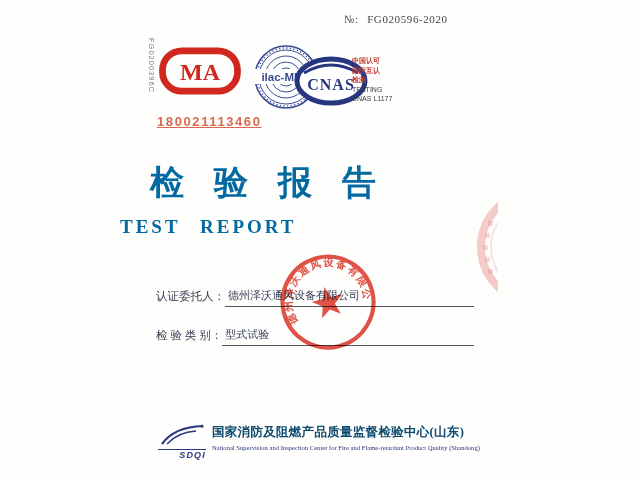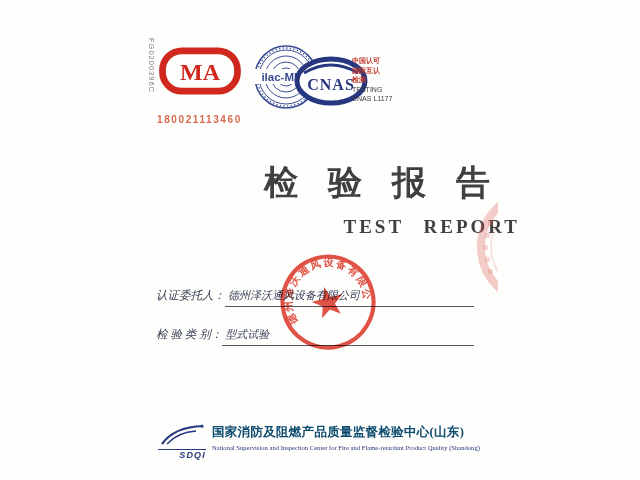--- a/index.html
+++ b/index.html
@@ -12,37 +12,37 @@
 
   .report-no{position:absolute;left:344px;top:13px;font-size:11px;color:#45454a;letter-spacing:.6px;}
   .side-code{
     position:absolute;left:147px;top:38px;height:85px;
     writing-mode:vertical-rl;font-size:7.5px;color:#7a7a7a;letter-spacing:1px;
     font-family:"Liberation Sans","DejaVu Sans",sans-serif;
   }
 
   
   .cma{position:absolute;left:157px;top:46px;width:88px;text-align:left;}
-  .cma-number{font-size:10px;color:#d96a50;letter-spacing:1.6px;margin-top:14px;font-family:"Liberation Sans",sans-serif;font-weight:bold;}
+  .cma-number{font-size:13px;color:#d96a50;letter-spacing:1.6px;margin-top:14px;font-family:"Liberation Sans",sans-serif;font-weight:bold;text-decoration:underline;}
   .ilac{position:absolute;left:251px;top:42px;}
   .cnas{position:absolute;left:294px;top:56px;}
   .cnas-text{position:absolute;left:352px;top:56px;width:46px;font-size:7px;line-height:9.6px;font-family:"Liberation Sans",sans-serif;}
   .cnas-text .zh{color:#c2392b;font-weight:bold;}
   .cnas-text .en{color:#3a3a3a;}
   .cal{position:absolute;left:388px;top:46px;width:86px;text-align:center;}
   .cal-caption{font-size:6.8px;color:#d0382a;margin-top:1px;white-space:nowrap;font-family:"Liberation Sans",sans-serif;}
 
   
-  .title-block{position:absolute;left:120px;top:160px;width:400px;text-align:right;color:#404040;}
+  .title-block{position:absolute;left:120px;top:160px;width:400px;text-align:left;color:#0369a1;}
   .title-zh{font-size:34px;font-weight:bold;letter-spacing:30px;padding-left:30px;white-space:nowrap;}
   .title-en{font-size:19px;font-weight:bold;letter-spacing:3px;word-spacing:12px;margin-top:10px;}
 
   
   .fields{position:absolute;left:156px;top:288px;width:318px;}
-  .field-row{display:flex;align-items:flex-start;margin-bottom:20px;font-style:italic;}
+  .field-row{display:flex;align-items:center;margin-bottom:20px;}
   .field-label{font-size:11.5px;color:#333a4e;white-space:nowrap;padding-bottom:3px;}
   .field-value{
     flex:1;font-size:11px;color:#343c52;border-bottom:1.3px solid #55565f;
     padding:0 0 3px 3px;white-space:nowrap;
   }
 
   
   .company-seal{position:absolute;left:266px;top:238px;transform:rotate(-14deg);opacity:.88;mix-blend-mode:multiply;}
   .partial-seal{position:absolute;left:468px;top:183px;width:30px;height:135px;overflow:hidden;opacity:.8;}
 
@@ -52,20 +52,24 @@
   .sdqi-text{font-size:9px;font-weight:bold;font-style:italic;color:#27377f;letter-spacing:1.2px;border-top:1.4px solid #27377f;margin-top:-2px;font-family:"Liberation Sans",sans-serif;}
   .org-zh{position:absolute;left:54px;top:4px;font-size:12.5px;font-weight:bold;color:#0c4a6e;white-space:nowrap;letter-spacing:.3px;}
   .org-en{position:absolute;left:54px;top:24px;font-size:6.6px;color:#27377b;white-space:nowrap;}
 </style>
 </head>
 <body>
 
 <div class="canvas">
   <div class="page"></div>
 
+  <div class="report-no">
+    <span>№:</span>
+    <span style="margin-left:5px;">FG020596-2020</span>
+  </div>
 
   <div class="side-code">FG0200396C</div>
 
   <div class="cma">
     <svg width="86" height="50" viewBox="0 0 88 52">
       <rect x="5" y="5" width="78" height="42" rx="20" fill="none" stroke="#d0281e" stroke-width="7"></rect>
       <text x="44" y="35" text-anchor="middle" font-size="25" font-weight="bold" fill="#d0281e" font-family="Liberation Serif, serif">MA</text>
     </svg>
     <div class="cma-number">180021113460</div>
   </div>

